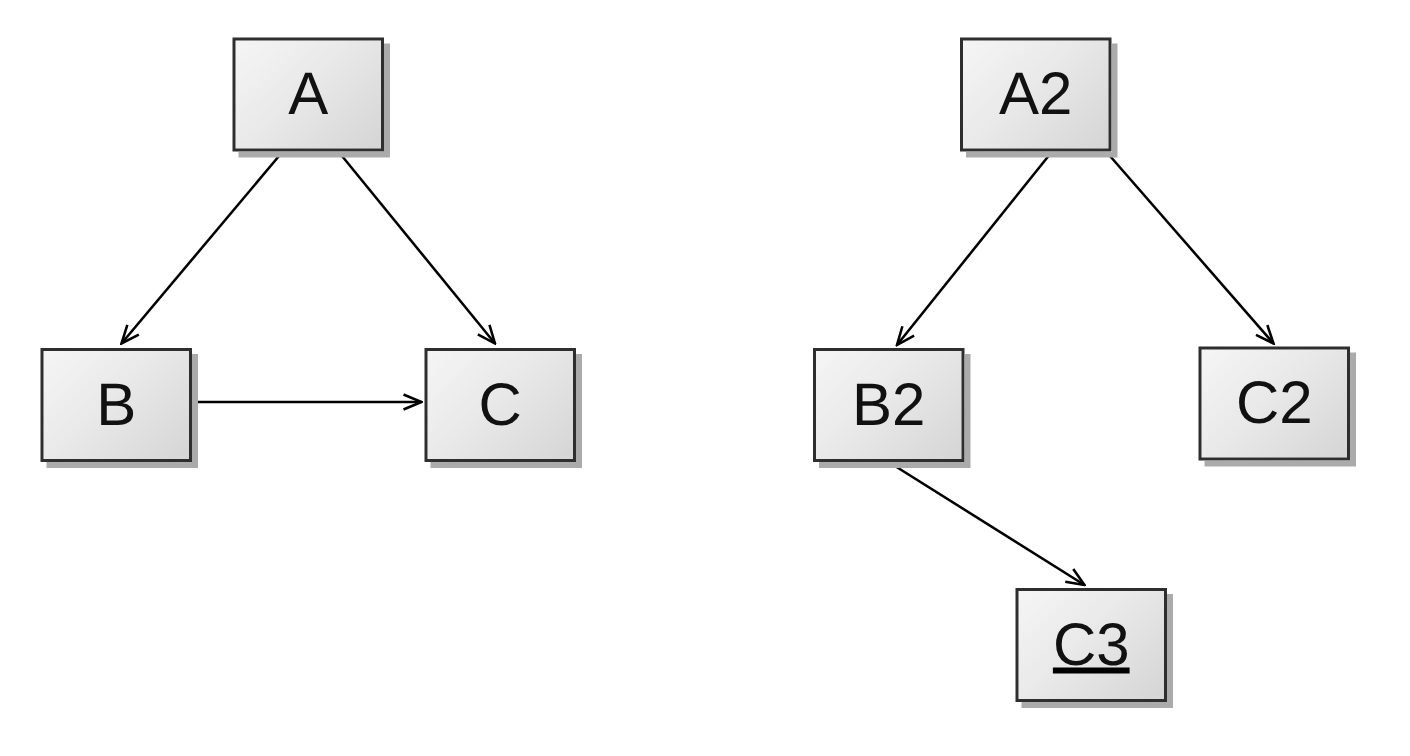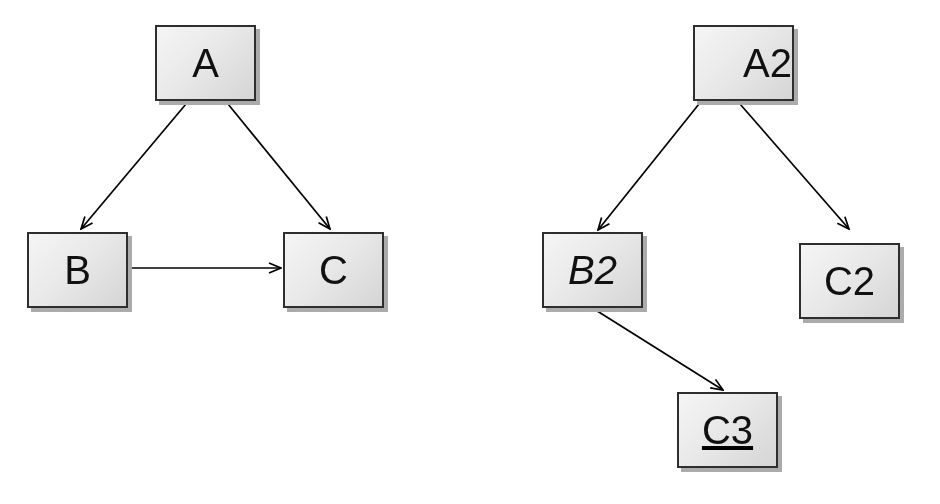--- a/index.html
+++ b/index.html
@@ -41,23 +41,23 @@
   .node-label {
     font-size: 40px;
     line-height: 1;
     color: #111111;
     white-space: nowrap;
   }
   
   .node-A  { left: 155px; top: 25px;  }
   .node-B  { left: 27px;  top: 232px; }
   .node-C  { left: 283px; top: 232px; }
-  .node-A2 { left: 693px; top: 25px; justify-content: flex-end;  }
-  .node-B2 { left: 542px; top: 232px; font-style: italic; }
-  .node-C2 { left: 799px; top: 243px; }
+  .node-A2 { left: 640px; top: 25px;  }
+  .node-B2 { left: 542px; top: 232px; }
+  .node-C2 { left: 799px; top: 231px; }
   .node-C3 { left: 677px; top: 392px; text-decoration: underline; }
 </style>
 </head>
 <body>
 
 <div class="canvas">
 
   <svg class="edges" width="940" height="504" viewBox="0 0 940 504" xmlns="http://www.w3.org/2000/svg">
     <defs>
       <marker id="arrowhead" viewBox="0 0 14 12" refX="13" refY="6" markerWidth="14" markerHeight="12" markerUnits="userSpaceOnUse" orient="auto">

